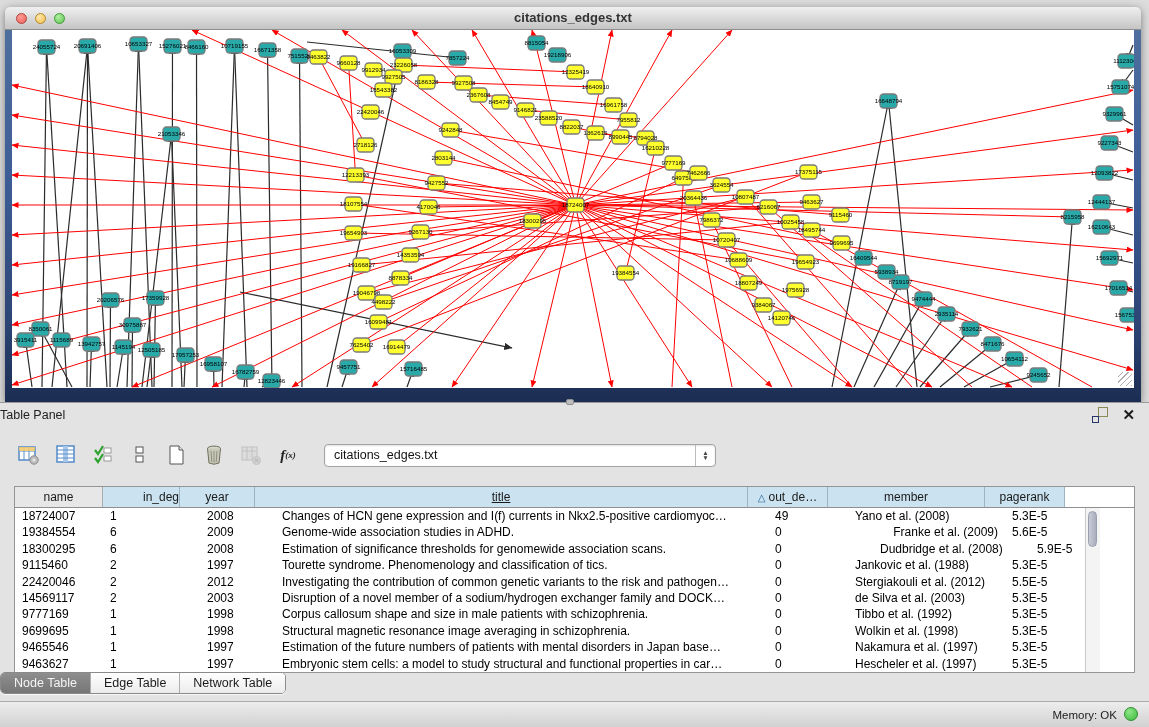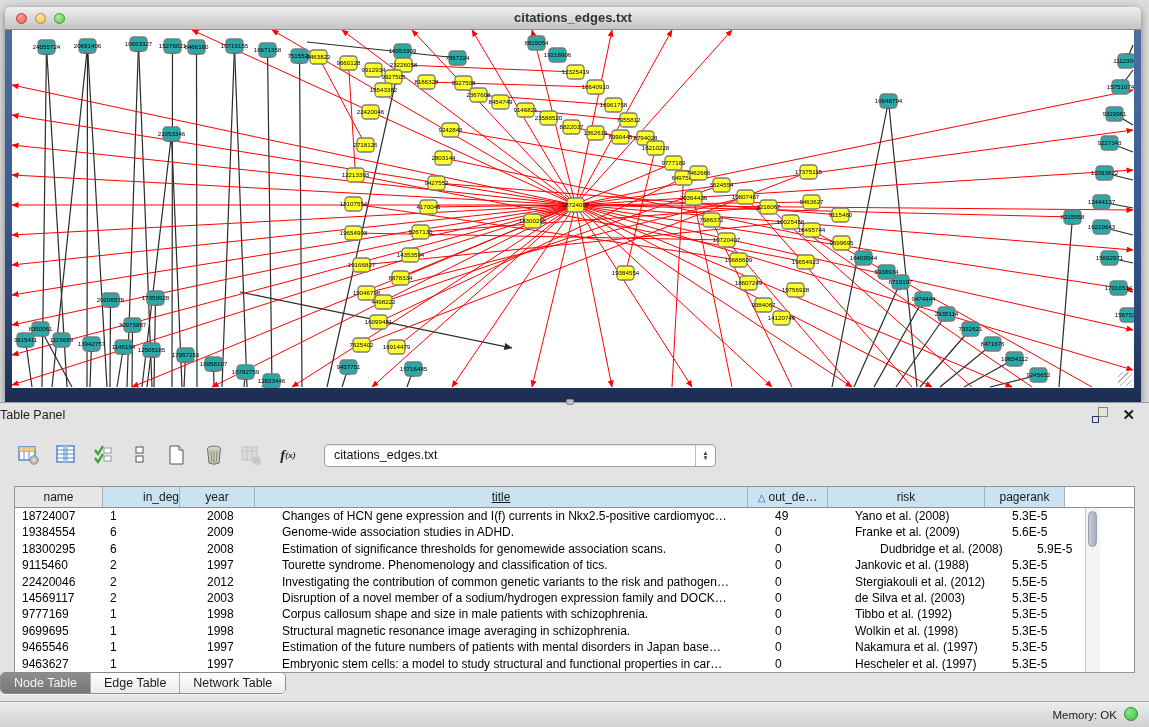--- a/index.html
+++ b/index.html
@@ -542,40 +542,40 @@
     </div>
   </div>
 
   <div class="tablebox">
     <div class="thead" id="thead">
         <div class="hcell grey" style="width: 88px;">name</div>
         <div class="hcell" style="width: 77px; padding-left: 40px;">in_degree</div>
         <div class="hcell" style="width: 75px;">year</div>
         <div class="hcell" style="width: 493px; text-decoration: underline;">title</div>
         <div class="hcell" style="width: 80px;"><span class="tri">△</span>out_de…</div>
-        <div class="hcell" style="width: 157px;">risk</div>
+        <div class="hcell" style="width: 157px;">member</div>
         <div class="hcell" style="width: 80px;">pagerank</div>
       </div>
     <div id="tbody">
         <div class="trow">
           <div class="tcell" style="width: 88px;">18724007</div>
           <div class="tcell" style="width: 97px;">1</div>
           <div class="tcell" style="width: 75px;">2008</div>
           <div class="tcell" style="width: 493px;">Changes of HCN gene expression and I(f) currents in Nkx2.5-positive cardiomyoc…</div>
           <div class="tcell" style="width: 80px;">49</div>
           <div class="tcell" style="width: 157px;">Yano et al. (2008)</div>
           <div class="tcell" style="width: 80px;">5.3E-5</div>
         </div>
         <div class="trow">
           <div class="tcell" style="width: 88px;">19384554</div>
           <div class="tcell" style="width: 97px;">6</div>
           <div class="tcell" style="width: 75px;">2009</div>
           <div class="tcell" style="width: 493px;">Genome-wide association studies in ADHD.</div>
           <div class="tcell" style="width: 80px;">0</div>
-          <div class="tcell" style="width: 157px;">Franke et al. (2009)</div>
+          <div class="tcell" style="width: 157px; text-align: right;">Franke et al. (2009)</div>
           <div class="tcell" style="width: 80px;">5.6E-5</div>
         </div>
         <div class="trow">
           <div class="tcell" style="width: 88px;">18300295</div>
           <div class="tcell" style="width: 97px;">6</div>
           <div class="tcell" style="width: 75px;">2008</div>
           <div class="tcell" style="width: 493px;">Estimation of significance thresholds for genomewide association scans.</div>
           <div class="tcell" style="width: 80px;">0</div>
           <div class="tcell" style="width: 157px; margin-left: 25px;">Dudbridge et al. (2008)</div>
           <div class="tcell" style="width: 80px;">5.9E-5</div>
@@ -595,21 +595,21 @@
           <div class="tcell" style="width: 75px;">2012</div>
           <div class="tcell" style="width: 493px;">Investigating the contribution of common genetic variants to the risk and pathogen…</div>
           <div class="tcell" style="width: 80px;">0</div>
           <div class="tcell" style="width: 157px;">Stergiakouli et al. (2012)</div>
           <div class="tcell" style="width: 80px;">5.5E-5</div>
         </div>
         <div class="trow">
           <div class="tcell" style="width: 88px;">14569117</div>
           <div class="tcell" style="width: 97px;">2</div>
           <div class="tcell" style="width: 75px;">2003</div>
-          <div class="tcell" style="width: 493px;">Disruption of a novel member of a sodium/hydrogen expression family and DOCK…</div>
+          <div class="tcell" style="width: 493px;">Disruption of a novel member of a sodium/hydrogen exchanger family and DOCK…</div>
           <div class="tcell" style="width: 80px;">0</div>
           <div class="tcell" style="width: 157px;">de Silva et al. (2003)</div>
           <div class="tcell" style="width: 80px;">5.3E-5</div>
         </div>
         <div class="trow">
           <div class="tcell" style="width: 88px;">9777169</div>
           <div class="tcell" style="width: 97px;">1</div>
           <div class="tcell" style="width: 75px;">1998</div>
           <div class="tcell" style="width: 493px;">Corpus callosum shape and size in male patients with schizophrenia.</div>
           <div class="tcell" style="width: 80px;">0</div>

